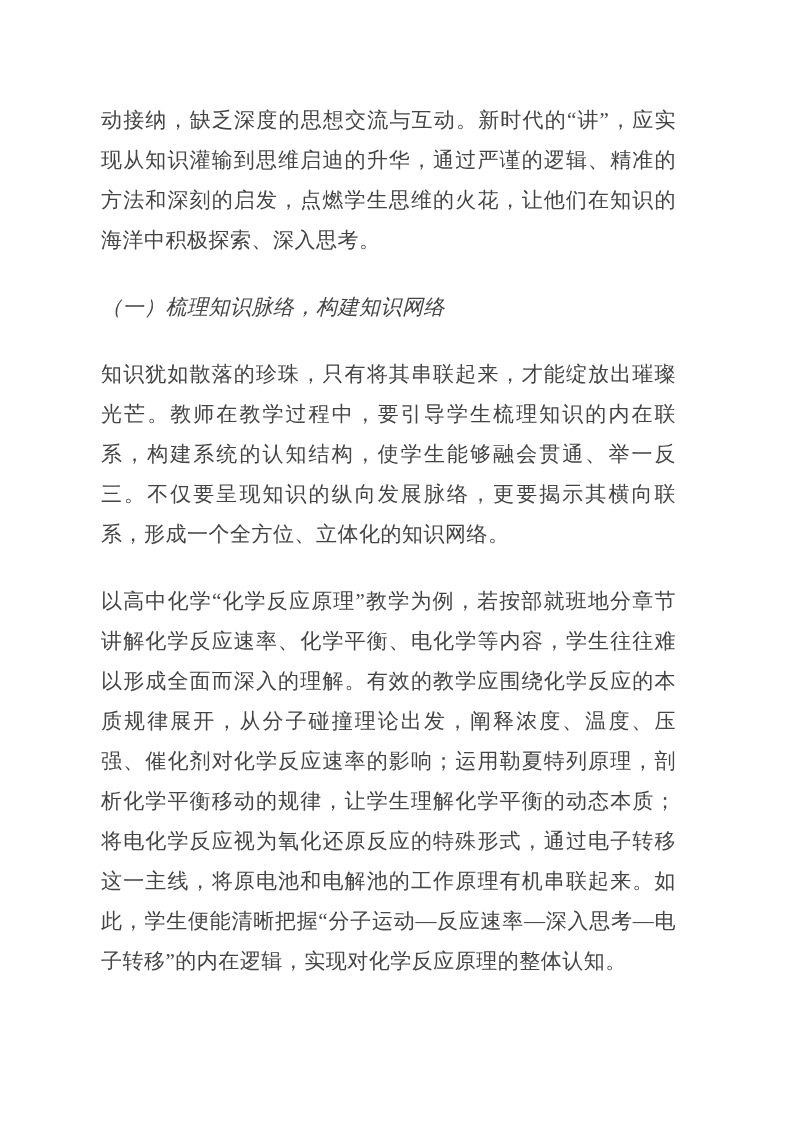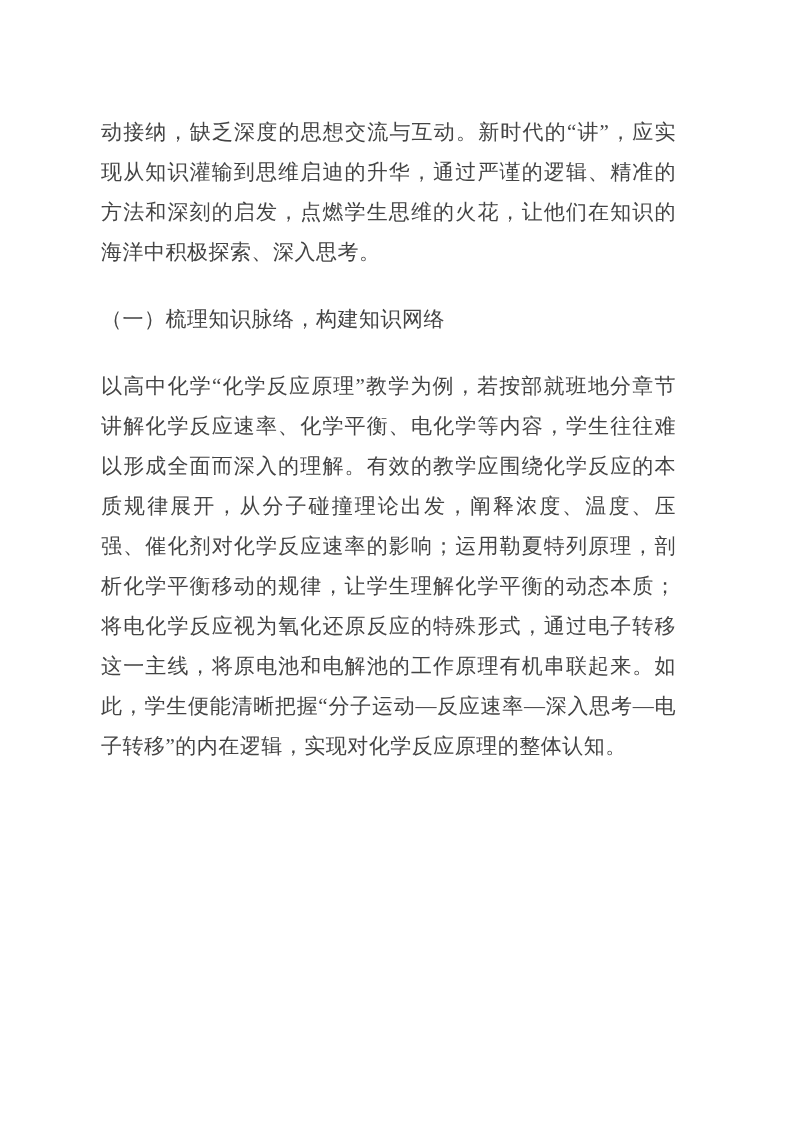--- a/index.html
+++ b/index.html
@@ -13,37 +13,38 @@
     background: var(--page-bg, #ffffff);
   }
   .page {
     box-sizing: border-box;
     width: 793px;
     height: 1096px;
     padding: 100px 117px 40px 101px;
     background: var(--page-bg, #ffffff);
     color: var(--text-color, #444444);
     font-family: "Liberation Serif", "DejaVu Serif", serif;
-    margin-top: 12px;
   }
   .para {
     margin: 0 0 27px 0;
     font-size: 21px;
     line-height: 40px;
     font-weight: 400;
     text-align: justify;
     text-justify: inter-character;
     letter-spacing: 0.5px;
     text-align-last: left;
     word-break: break-all;
   }
   .para.heading {
     text-align: left;
+    font-style: italic;
   }
 </style>
 </head>
 <body>
 
 <div class="page">
   <p class="para">动接纳，缺乏深度的思想交流与互动。新时代的“讲”，应实现从知识灌输到思维启迪的升华，通过严谨的逻辑、精准的方法和深刻的启发，点燃学生思维的火花，让他们在知识的海洋中积极探索、深入思考。</p>
   <p class="para heading">（一）梳理知识脉络，构建知识网络</p>
+  <p class="para">知识犹如散落的珍珠，只有将其串联起来，才能绽放出璀璨光芒。教师在教学过程中，要引导学生梳理知识的内在联系，构建系统的认知结构，使学生能够融会贯通、举一反三。不仅要呈现知识的纵向发展脉络，更要揭示其横向联系，形成一个全方位、立体化的知识网络。</p>
   <p class="para">以高中化学“化学反应原理”教学为例，若按部就班地分章节讲解化学反应速率、化学平衡、电化学等内容，学生往往难以形成全面而深入的理解。有效的教学应围绕化学反应的本质规律展开，从分子碰撞理论出发，阐释浓度、温度、压强、催化剂对化学反应速率的影响；运用勒夏特列原理，剖析化学平衡移动的规律，让学生理解化学平衡的动态本质；将电化学反应视为氧化还原反应的特殊形式，通过电子转移这一主线，将原电池和电解池的工作原理有机串联起来。如此，学生便能清晰把握“分子运动—反应速率—深入思考—电子转移”的内在逻辑，实现对化学反应原理的整体认知。</p>
 </div>
 
 </body></html>

